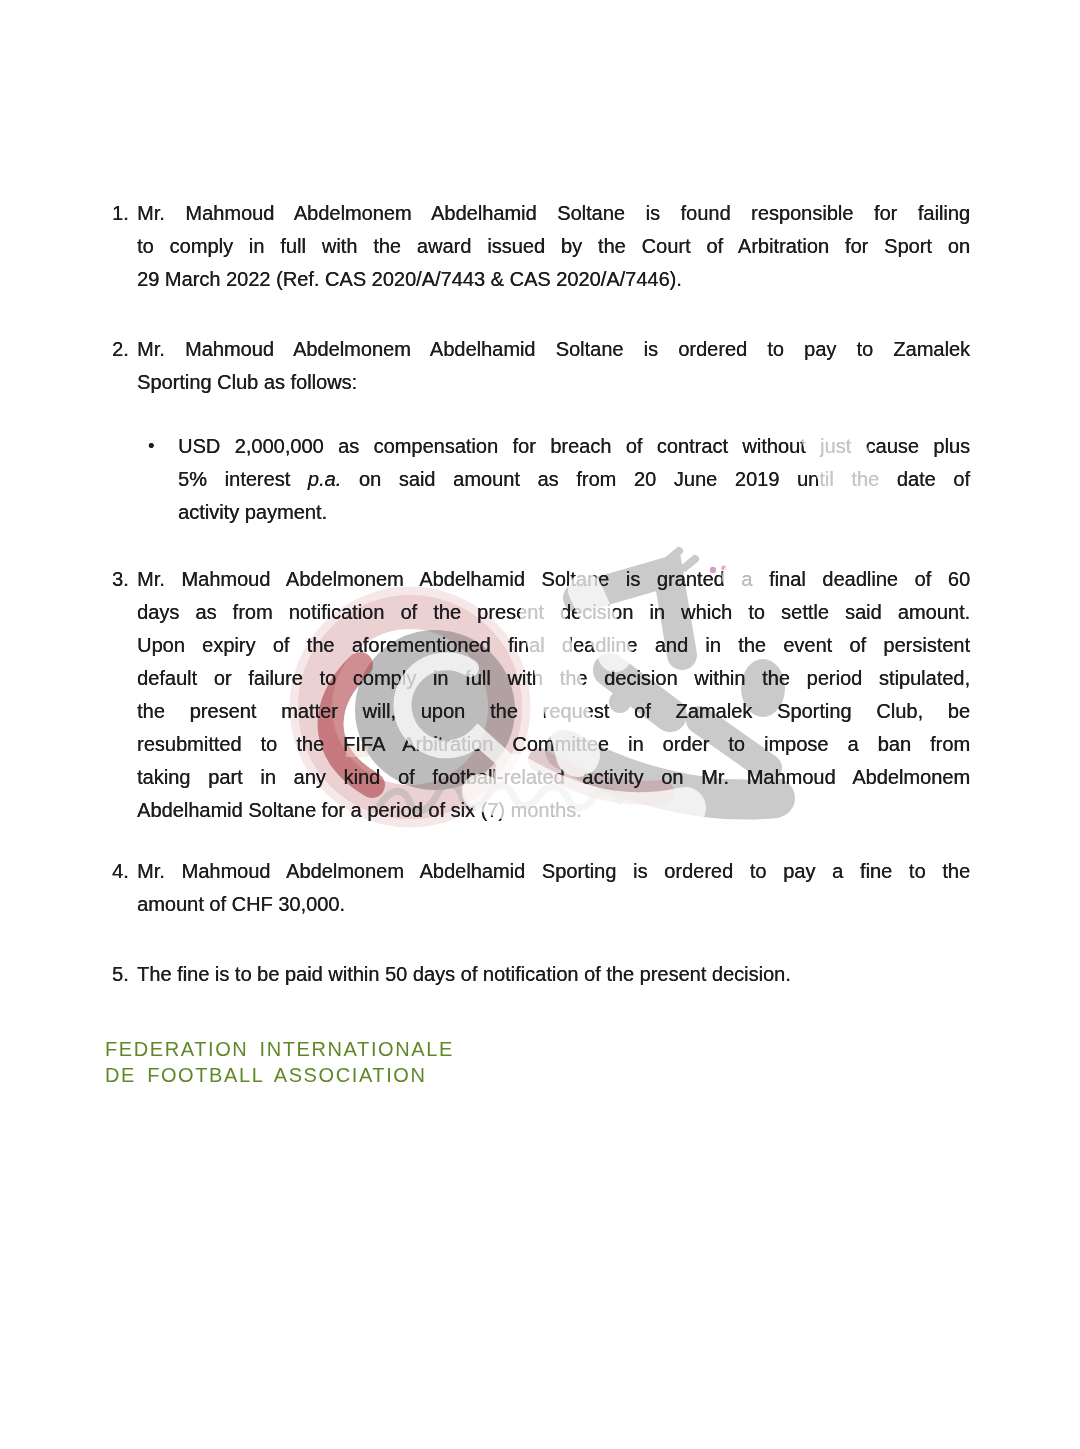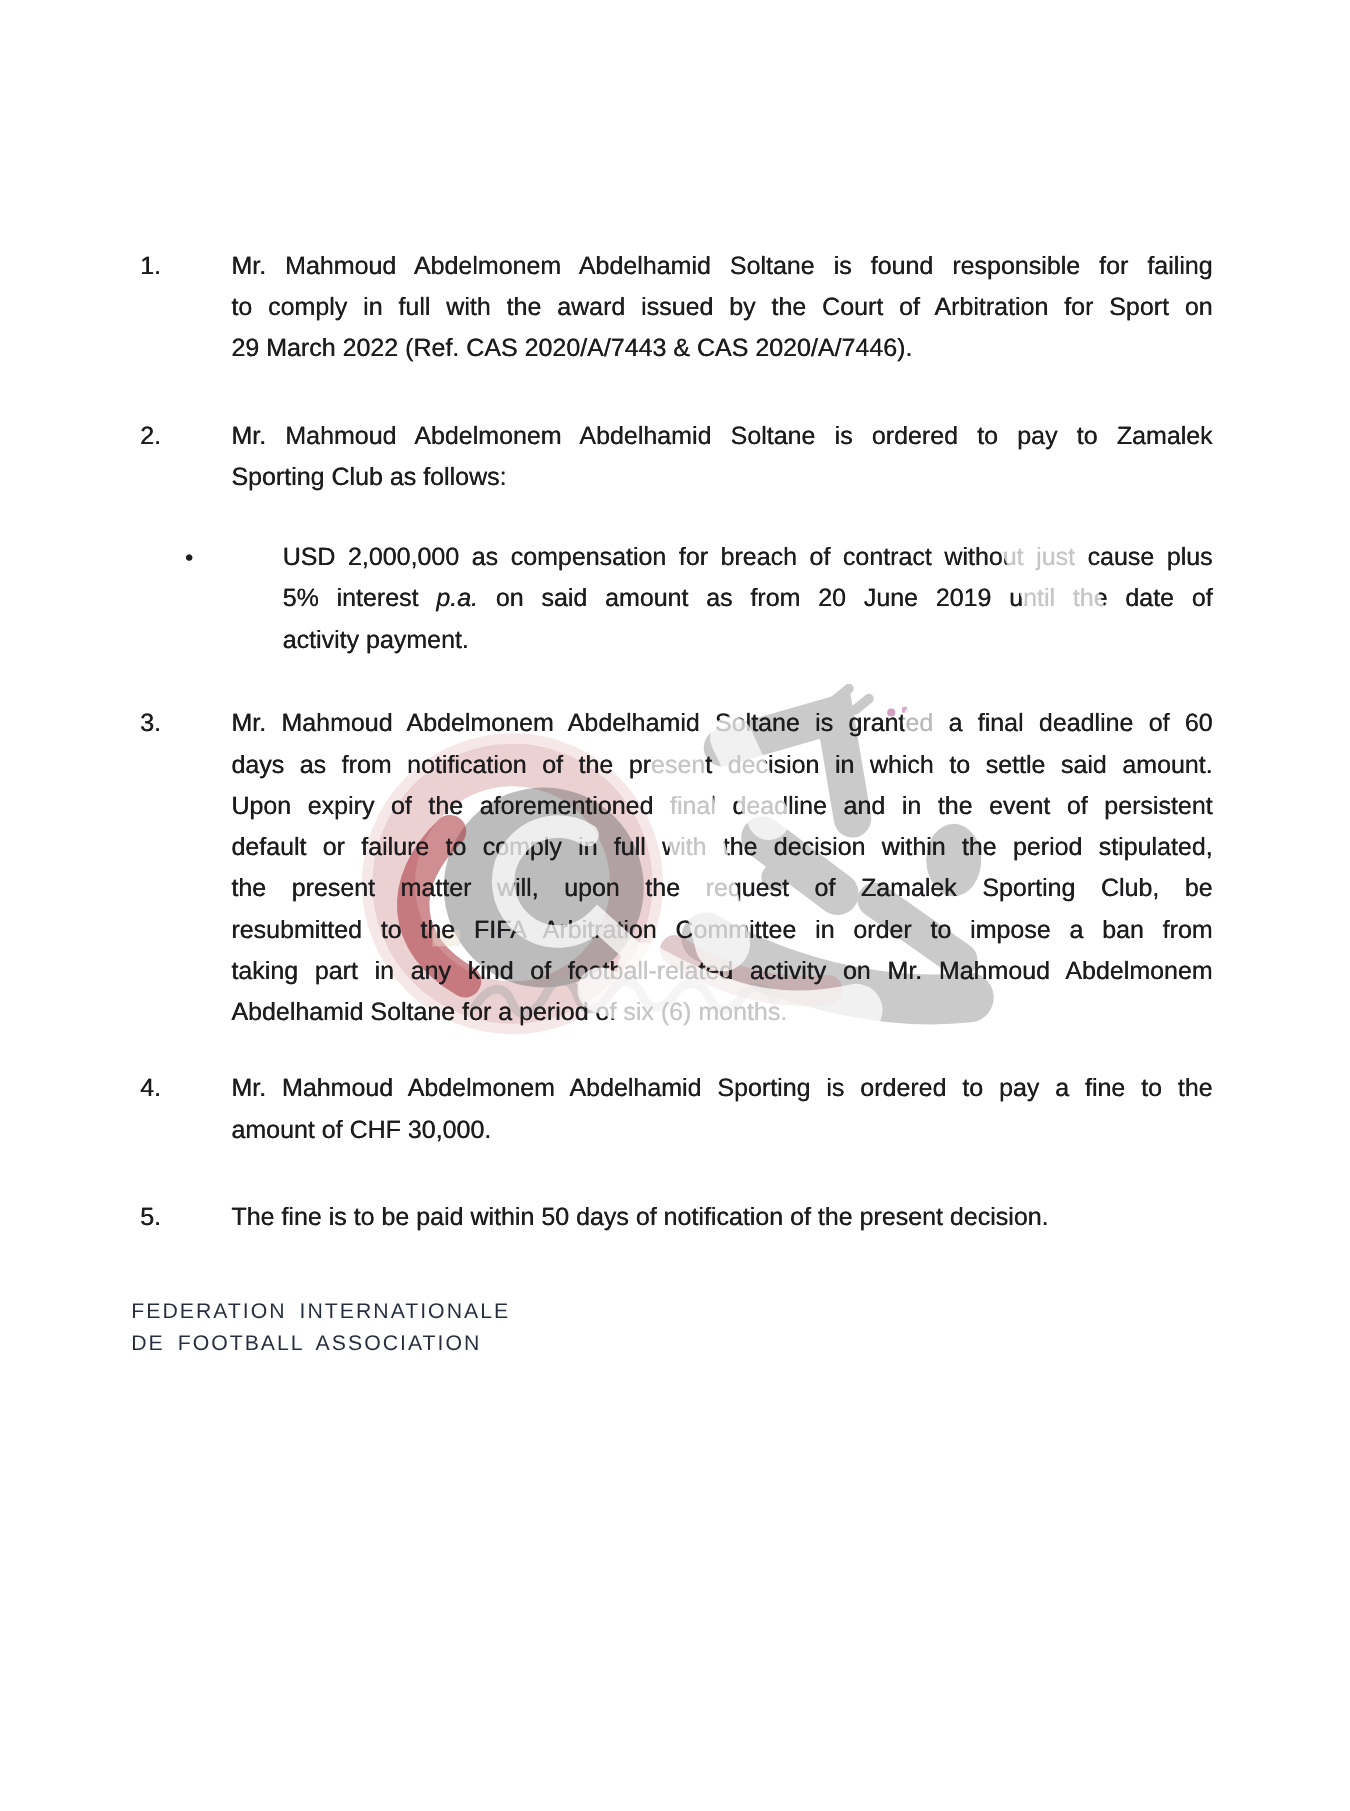--- a/index.html
+++ b/index.html
@@ -29,37 +29,36 @@
   }
   .block.bullet{margin-left:36px;}
   .block.bullet .marker{width:30px;font-size:18px;}
   .block .lines{flex:0 0 auto;width:833px;}
   .block.bullet .lines{width:792px;}
   .line{
     line-height:33px;
     text-align:justify;
     text-align-last:justify;
     text-shadow:0.3px 0 0 currentColor;
-    margin-left:48px;
   }
   .line.last{text-align-last:left;}
   .line .it{font-style:italic;}
 
   
   .block.b1{margin-bottom:37px;}
   .block.b2{margin-bottom:31px;}
   .block.b3{margin-bottom:34px;}
   .block.b4{margin-bottom:28px;}
   .block.b5{margin-bottom:37px;}
 
   
   .letterhead{
     position:absolute;left:105px;top:1036px;z-index:2;
-    color:#0f172a;opacity:.9;
-    font-size:17px;line-height:26px;letter-spacing:1.6px;word-spacing:4px;
+    color:#4d7c0f;opacity:.9;
+    font-size:20px;line-height:26px;letter-spacing:1.6px;word-spacing:4px;
   }
 </style>
 </head>
 <body>
 
 <div class="doc">
 
   <svg class="wm-back" viewBox="0 0 760 420" aria-hidden="true">
 
     <circle cx="130" cy="287" r="95" fill="none" stroke="#d9a3a8" stroke-width="34" opacity="0.5"></circle>
@@ -117,21 +116,21 @@
       <div class="block item b4">
         <div class="marker">3.</div>
         <div class="lines">
           <div class="line"><span>Mr. Mahmoud Abdelmonem Abdelhamid Soltane is granted a final deadline of 60</span></div>
           <div class="line"><span>days as from notification of the present decision in which to settle said amount.</span></div>
           <div class="line"><span>Upon expiry of the aforementioned final deadline and in the event of persistent</span></div>
           <div class="line"><span>default or failure to comply in full with the decision within the period stipulated,</span></div>
           <div class="line"><span>the present matter will, upon the request of Zamalek Sporting Club, be</span></div>
           <div class="line"><span>resubmitted to the FIFA Arbitration Committee in order to impose a ban from</span></div>
           <div class="line"><span>taking part in any kind of football-related activity on Mr. Mahmoud Abdelmonem</span></div>
-          <div class="line last"><span>Abdelhamid Soltane for a period of six (6) months.</span></div>
+          <div class="line last"><span>Abdelhamid Soltane for a period of six (7) months.</span></div>
         </div>
       </div>
       <div class="block item b5">
         <div class="marker">4.</div>
         <div class="lines">
           <div class="line"><span>Mr. Mahmoud Abdelmonem Abdelhamid Sporting is ordered to pay a fine to the</span></div>
           <div class="line last"><span>amount of CHF 30,000.</span></div>
         </div>
       </div>
       <div class="block item b6">

